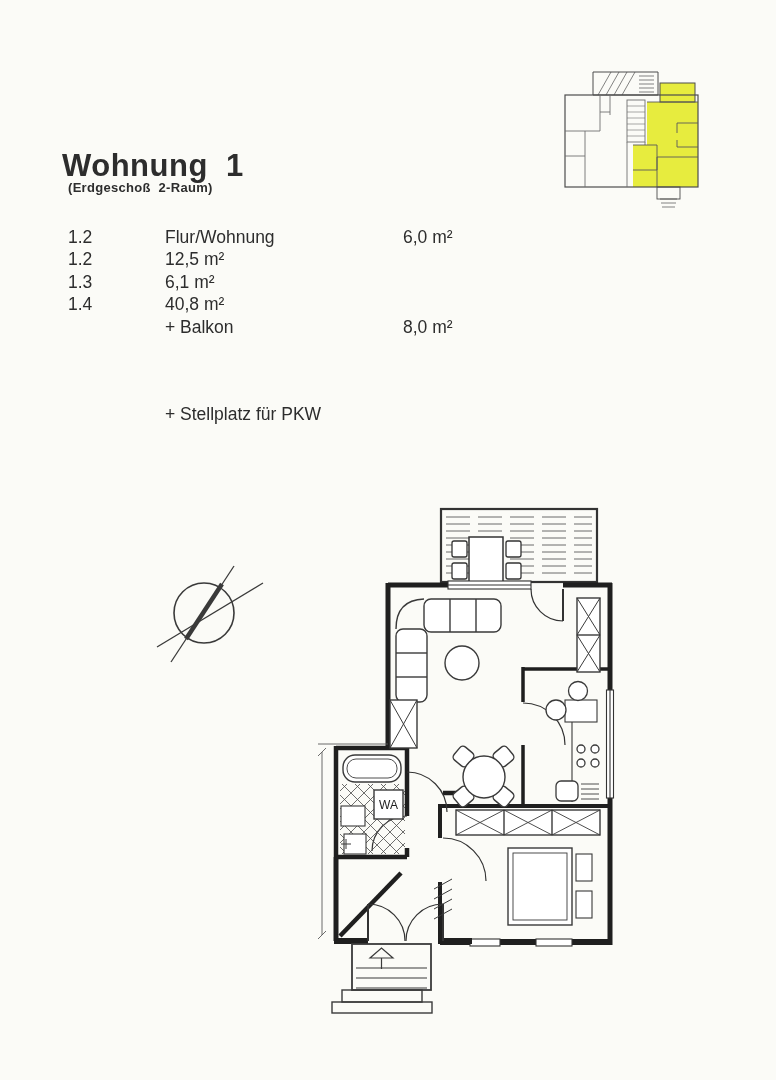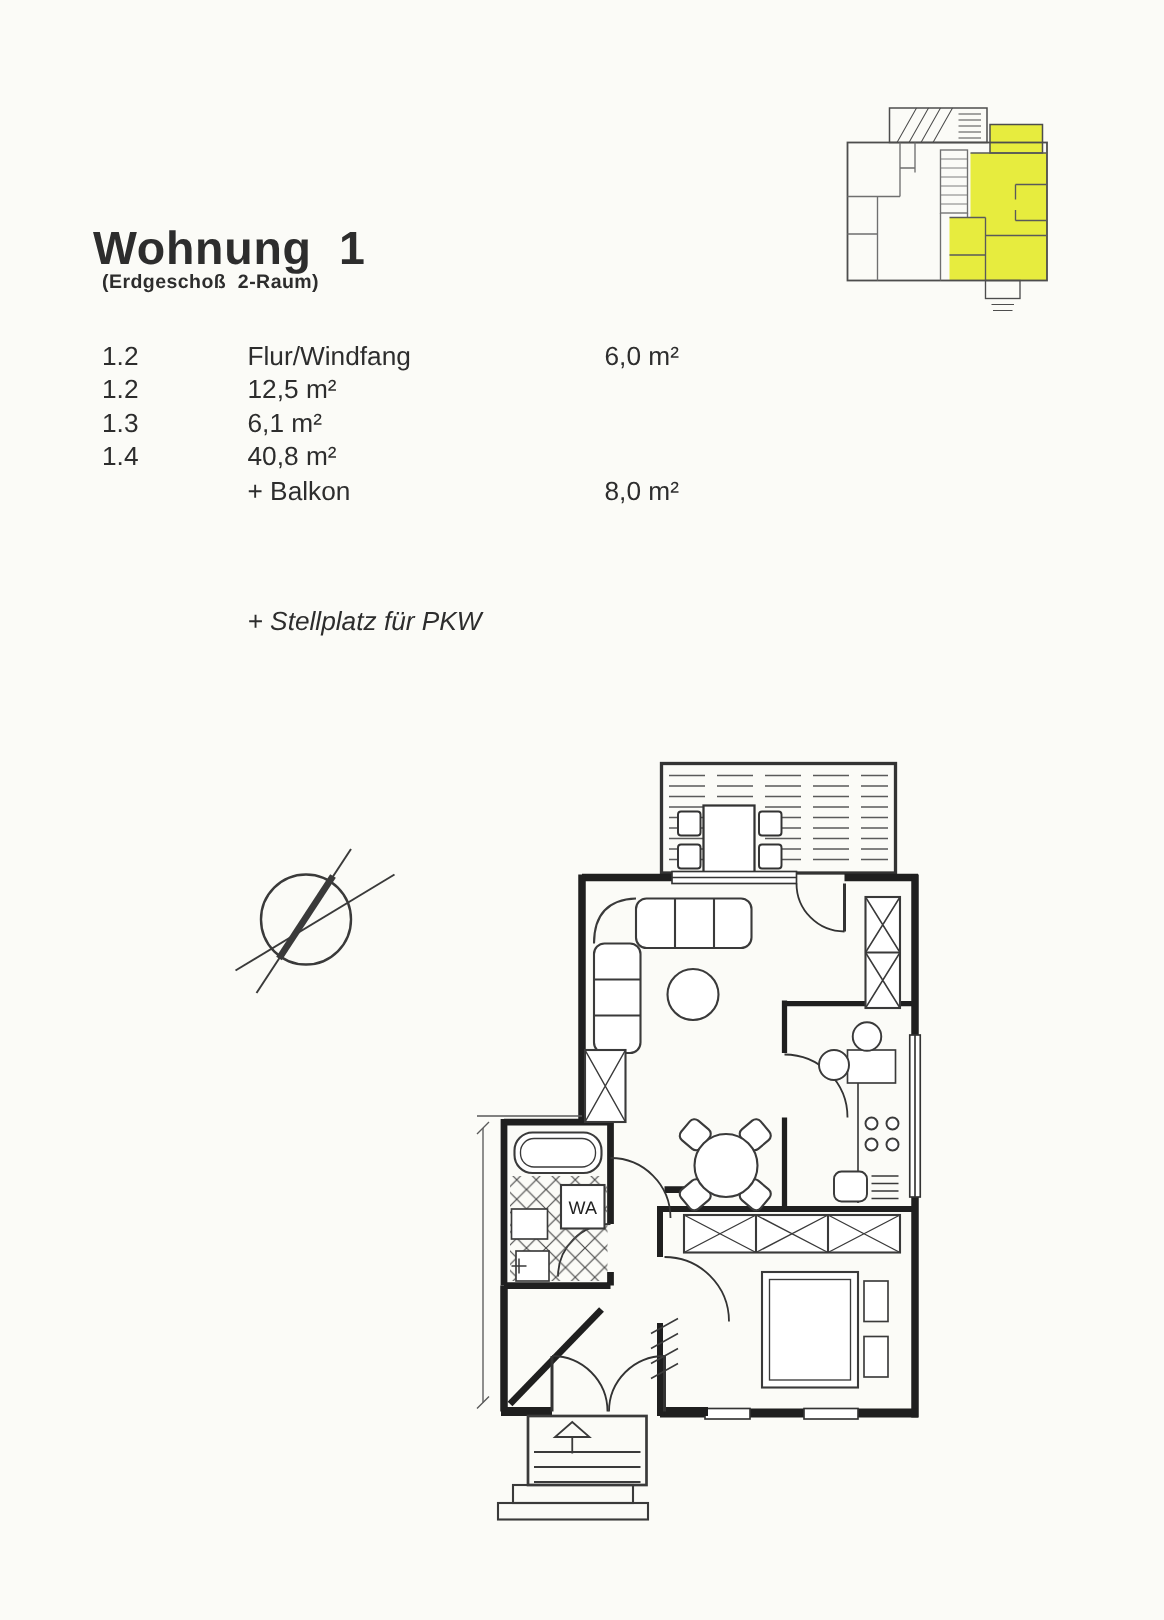--- a/index.html
+++ b/index.html
@@ -29,34 +29,33 @@
     font-size:13px;font-weight:bold;letter-spacing:.3px;white-space:pre;
   }
   .room-list{
     left:68px;top:226px;
     font-size:17.5px;
   }
   .room-row{display:grid;grid-template-columns:97px 238px auto;height:22.4px;line-height:22.4px;}
   .extra-line{
     left:165px;top:404px;
     font-size:17.5px;
-    font-style:italic;
   }
   svg text{font-family:"Liberation Sans","DejaVu Sans",sans-serif;}
 </style>
 </head>
 <body>
 
 <div class="textblock title">Wohnung  1</div>
 <div class="textblock subtitle">(Erdgeschoß  2-Raum)</div>
 
 <div class="textblock room-list">
   <div class="room-row">
     <span>1.2</span>
-      <span>Flur/Windfang</span>
+      <span>Flur/Wohnung</span>
       <span>6,0 m²</span>
   </div>
   <div class="room-row">
     <span>1.2</span>
       <span>12,5 m²</span>
   </div>
   <div class="room-row">
     <span>1.3</span>
       <span>6,1 m²</span>
   </div>

